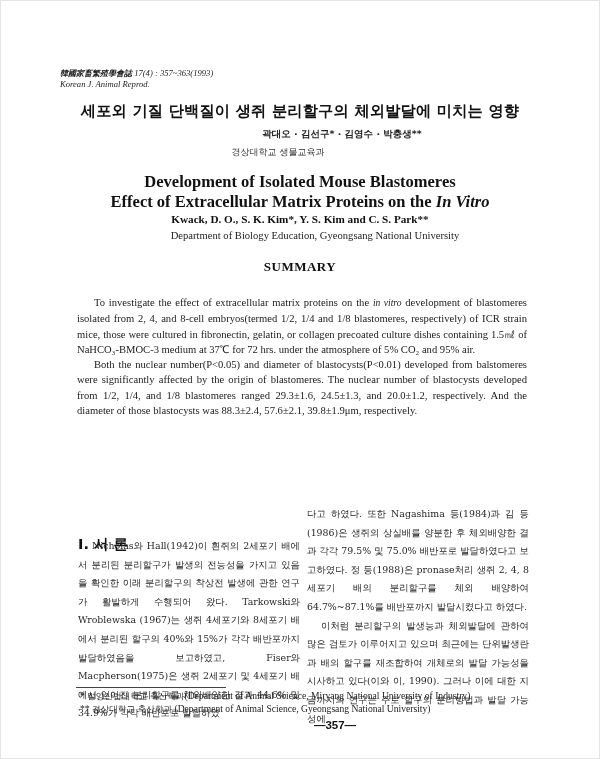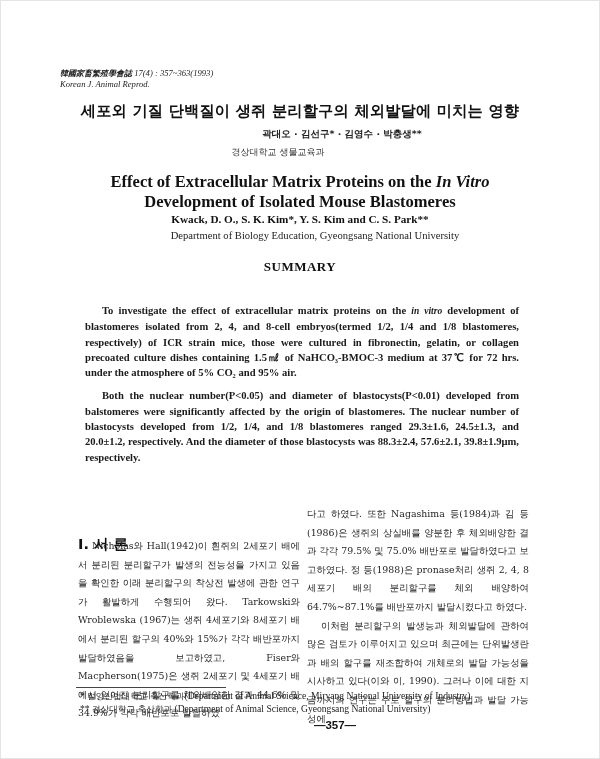--- a/index.html
+++ b/index.html
@@ -14,21 +14,21 @@
   .journal b { font-family:"DejaVu Sans",sans-serif; font-size:8px; font-weight:bold; }
   .kr-title { left:0; width:600px; top:101px; text-align:center; font-family:"DejaVu Sans",sans-serif; font-weight:bold; font-size:15.2px; letter-spacing:0.2px; color:#111; }
   .kr-authors { left:0; width:592px; top:128px; text-align:center; font-family:"DejaVu Sans",sans-serif; font-weight:bold; font-size:9.5px; color:#222;padding-left:46px; }
   .kr-affil { left:0; width:556px; top:146px; text-align:center; font-size:9px; color:#333; font-family:"DejaVu Serif",serif; }
   .en-title { left:0; width:600px; top:172px; text-align:center; font-family:"Liberation Serif",serif; font-weight:bold; font-size:16.5px; line-height:20px; color:#111; }
   .en-title i { font-style:italic; }
   .en-authors { left:0; width:600px; top:213px; text-align:center; font-family:"Liberation Serif",serif; font-weight:bold; font-size:11.2px; color:#111; }
   .en-affil { left:0; width:600px; top:230px; text-align:center; font-family:"Liberation Serif",serif; font-size:10.6px; color:#222;margin-left:15px; }
   .summary-h { left:0; width:600px; top:259px; text-align:center; font-family:"Liberation Serif",serif; font-weight:bold; font-size:13px; letter-spacing:0.5px; color:#111; }
   .abstract { left:77px; width:450px; top:295px; font-family:"Liberation Serif",serif; font-size:10.6px; line-height:15.3px; text-align:justify; color:#1a1a1a; }
-  .abstract p { margin:8px; text-indent:17px;font-weight:bold; }
+  .abstract p { margin:0; text-indent:17px; }
   .abstract p i { font-size:9.5px; }
   .sec-h { left:78px; top:511px; font-family:"DejaVu Sans",sans-serif; font-weight:bold; font-size:14.5px; color:#111;margin-top:24px; }
   .col { width:222px; font-family:"DejaVu Serif",serif; font-size:9.4px; line-height:18.6px; text-align:justify; color:#1f1f1f; }
   .col p { margin:0; }
   .col p.ind { text-indent:14px; }
   .col-left { left:78px; top:537px; }
   .col-right { left:307px; top:505px; }
   .rule { left:76px; top:687px; width:150px; height:0; border-top:1px solid #444; }
   .fn { left:80px; font-family:"Liberation Serif",serif; font-size:9.6px; color:#222; white-space:nowrap; }
   .fn .kr { font-family:"DejaVu Serif",serif; font-size:8.6px; }
@@ -44,22 +44,22 @@
 <div class="abs journal">
   <div><b>韓國家畜繁殖學會誌</b> <span>17(4) : 357~363(1993)</span></div>
   <div>Korean J. Animal Reprod.</div>
 </div>
 
 <div class="abs kr-title">세포외 기질 단백질이 생쥐 분리할구의 체외발달에 미치는 영향</div>
 <div class="abs kr-authors">곽대오 · 김선구* · 김영수 · 박충생**</div>
 <div class="abs kr-affil">경상대학교 생물교육과</div>
 
 <div class="abs en-title">
+  <div>Development of Isolated Mouse Blastomeres</div>
   <div><span>Effect of Extracellular Matrix Proteins on the </span><i>In Vitro</i></div>
-  <div>Development of Isolated Mouse Blastomeres</div>
 </div>
 <div class="abs en-authors">Kwack, D. O., S. K. Kim*, Y. S. Kim and C. S. Park**</div>
 <div class="abs en-affil">Department of Biology Education, Gyeongsang National University</div>
 
 <div class="abs summary-h">SUMMARY</div>
 
 <div class="abs abstract">
   <p><span>To investigate the effect of extracellular matrix proteins on the </span><i>in vitro</i><span> development of blastomeres isolated from 2, 4, and 8-cell embryos(termed 1/2, 1/4 and 1/8 blastomeres, respectively) of ICR strain mice, those were cultured in fibronectin, gelatin, or collagen precoated culture dishes containing 1.5㎖ of NaHCO₃-BMOC-3 medium at 37℃ for 72 hrs. under the atmosphere of 5% CO₂ and 95% air.</span></p>
   <p>Both the nuclear number(P&lt;0.05) and diameter of blastocysts(P&lt;0.01) developed from balstomeres were significantly affected by the origin of blastomeres. The nuclear number of blastocysts developed from 1/2, 1/4, and 1/8 blastomeres ranged 29.3±1.6, 24.5±1.3, and 20.0±1.2, respectively. And the diameter of those blastocysts was 88.3±2.4, 57.6±2.1, 39.8±1.9μm, respectively.</p>
 </div>

